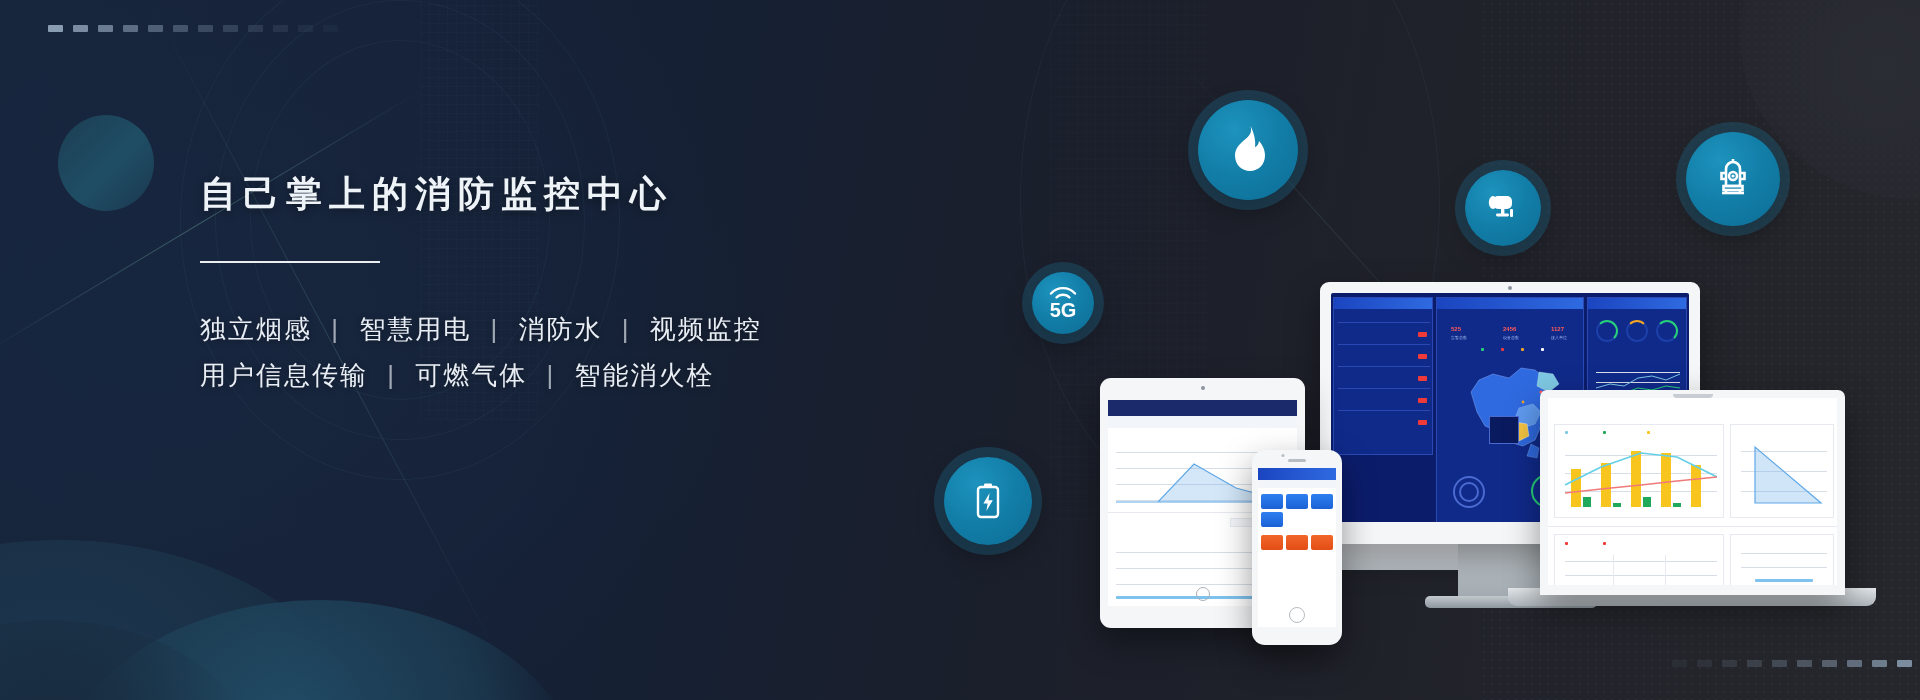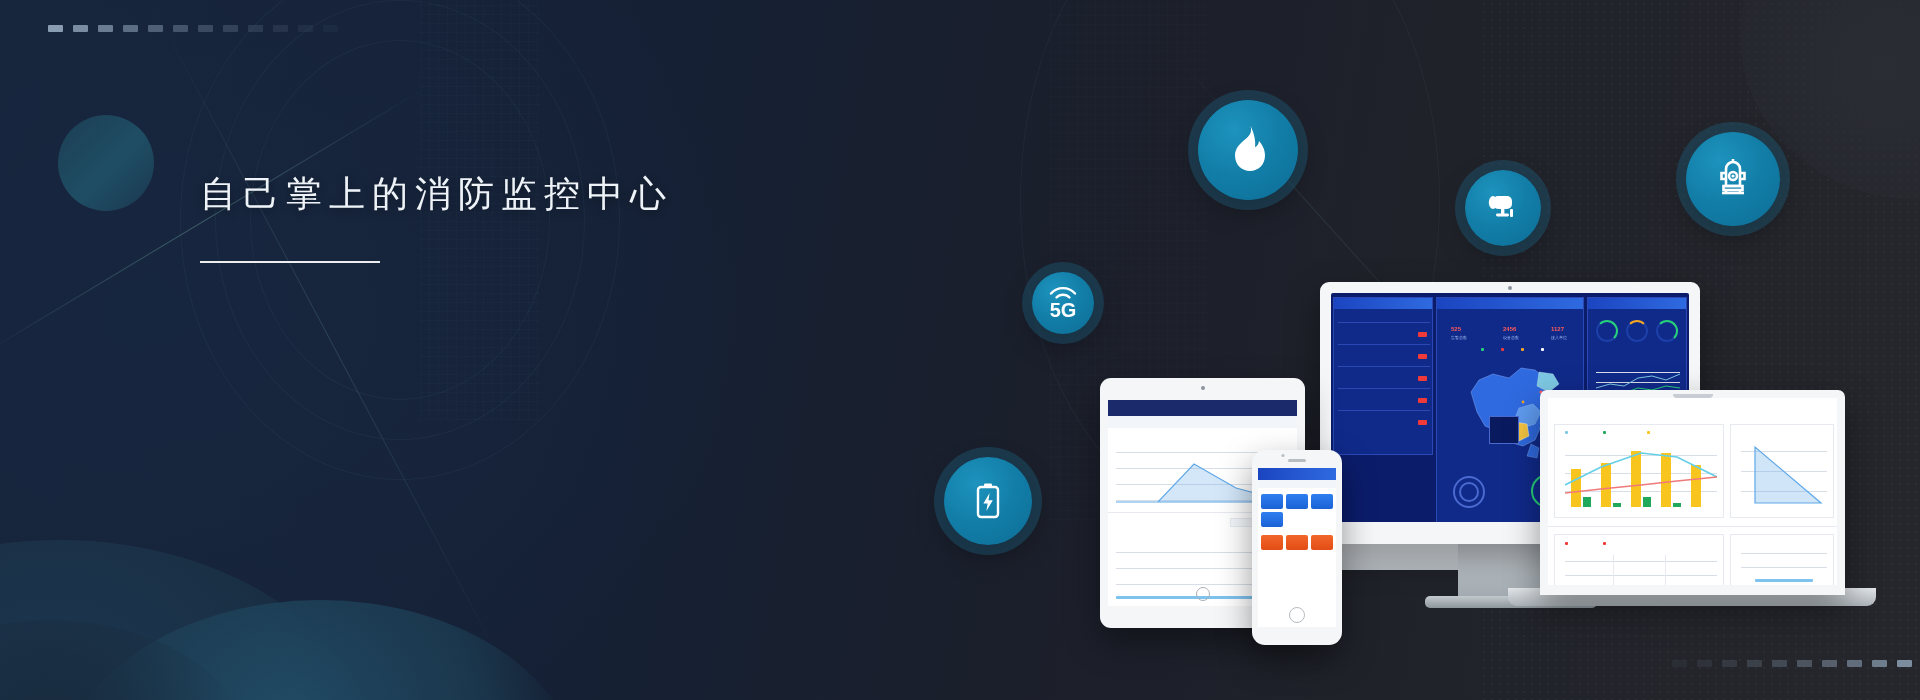--- a/index.html
+++ b/index.html
@@ -47,21 +47,21 @@
   .dash-row { position:absolute; display:flex; gap:10px; align-items:center; }
   .dash { width:15px; height:7px; border-radius:1px; background:#8fa3b8; }
   
   .content { position:absolute; left:200px; top:150px; width:720px; z-index:6; }
   .headline {
     font-size:58px; font-weight:bold; color:#ffffff; letter-spacing:2px;
     line-height:1.15; text-shadow:0 2px 10px rgba(0,0,0,.45);
   }
   .subhead {
     margin-top:20px; font-size:36px; color:#eef3f8; letter-spacing:7px;
-    font-weight:400; text-shadow:0 2px 8px rgba(0,0,0,.4);
+    font-weight:700; text-shadow:0 2px 8px rgba(0,0,0,.4);
   }
   .divider { margin-top:42px; width:180px; height:2px; background:#ffffff; opacity:.92; }
   .features { margin-top:44px; }
   .feat-line {
     font-size:26px; color:#e9eef5; letter-spacing:2px; line-height:1.75;
     white-space:nowrap; text-shadow:0 1px 6px rgba(0,0,0,.4);
   }
   .sep { opacity:.65; padding:0 10px; }
   
   .badge {
@@ -178,20 +178,38 @@
     <span class="dash" style="opacity:.57"></span>
     <span class="dash" style="opacity:.69"></span>
     <span class="dash" style="opacity:.82"></span>
 
   </div>
 
   <div class="content">
     <div class="subhead">自己掌上的消防监控中心</div>
     <div class="divider"></div>
 
+    <div class="features">
+      <div class="feat-line">
+        <span>独立烟感</span>
+        <span class="sep">|</span>
+        <span>智慧用电</span>
+        <span class="sep">|</span>
+        <span>消防水</span>
+        <span class="sep">|</span>
+        <span>视频监控</span>
+      </div>
+      <div class="feat-line">
+        <span>用户信息传输</span>
+        <span class="sep">|</span>
+        <span>可燃气体</span>
+        <span class="sep">|</span>
+        <span>智能消火栓</span>
+      </div>
+    </div>
   </div>
 
   <div class="badge" style="left:1198px;top:100px;width:100px;height:100px;">
     <span>
       <svg width="46" height="50" viewBox="0 0 46 50">
         <path fill="#ffffff" d="M25.5 1c2 7-1.5 10-5.5 13.5C15 18.8 10 23 10 30.5 10 39.6 16.6 46 25 46s15-6.4 15-15.5c0-6-2.6-10.6-6-14.4-.4 3.2-2 5.4-4 6.2 1-6.6-1.2-15-4.5-21.3z"></path>
         <path fill="#ffffff" d="M20.2 25.2c-2.8 2.6-4.4 5.4-4.4 8.6 0 5 3.6 8.6 8.3 8.6-3-2.4-3.6-5.6-2-8.5-2.5-1-2.9-5.2-1.9-8.7z" opacity=".9"></path>
       </svg>
     </span>
   </div>

